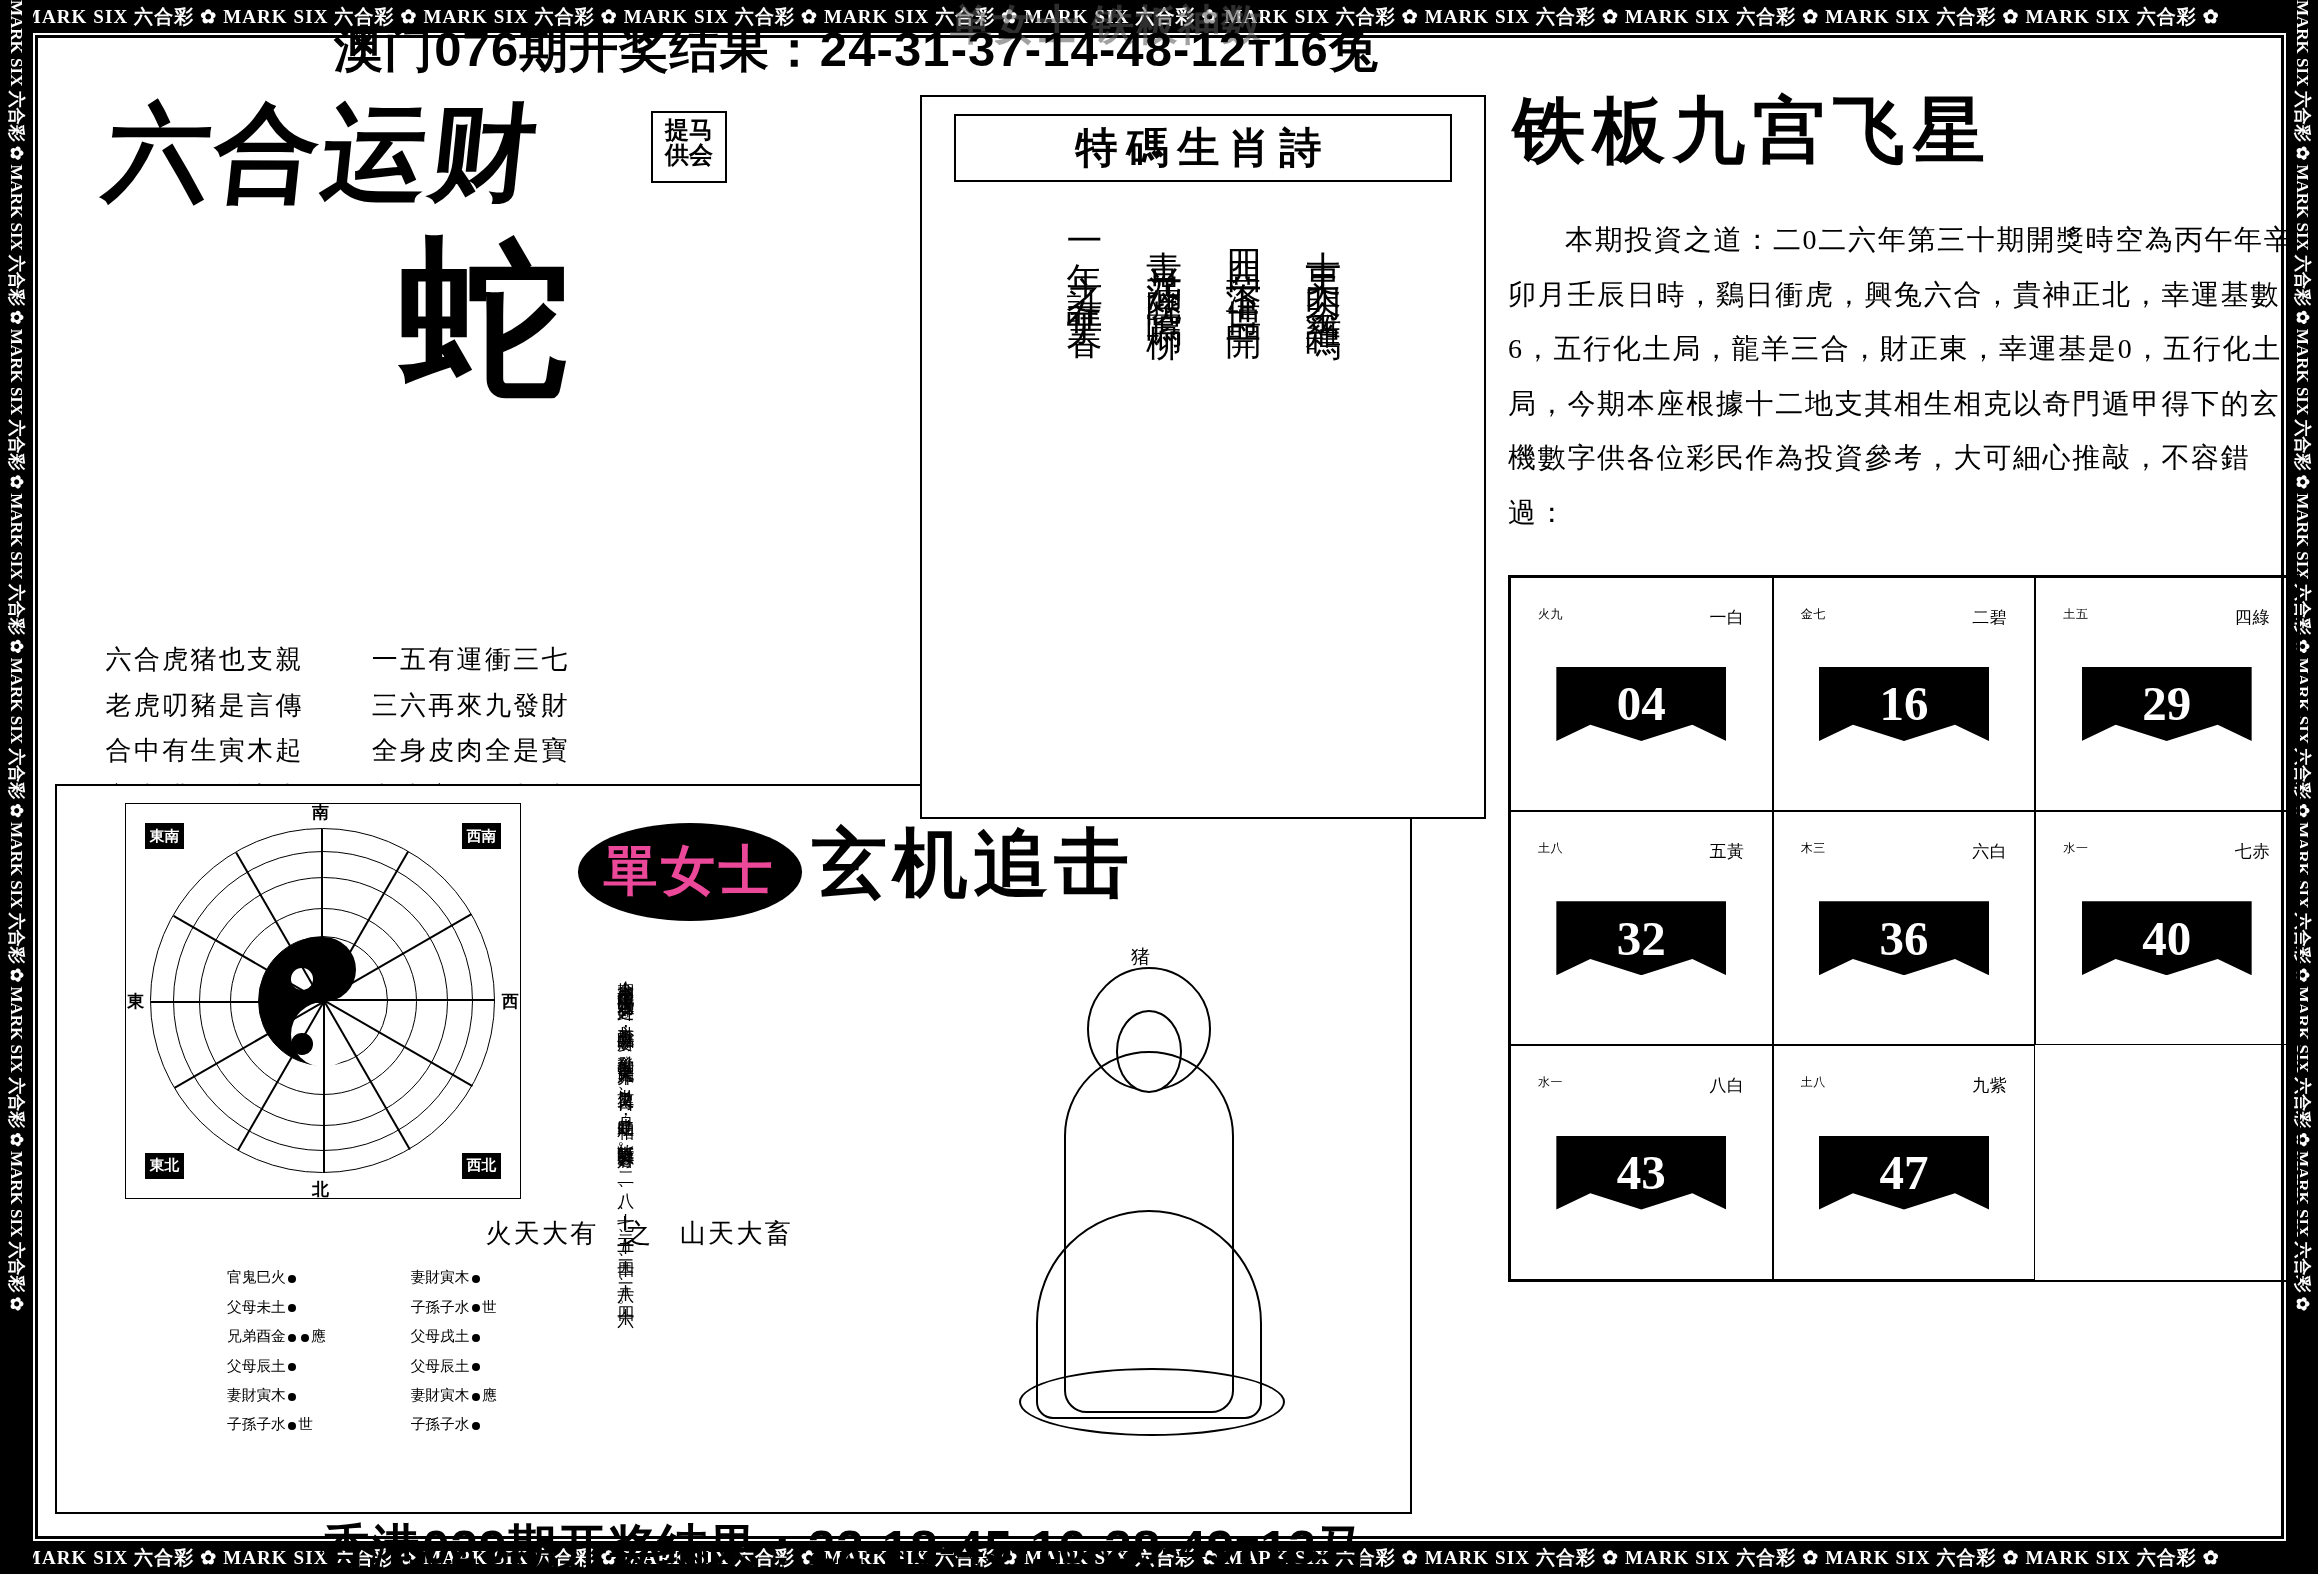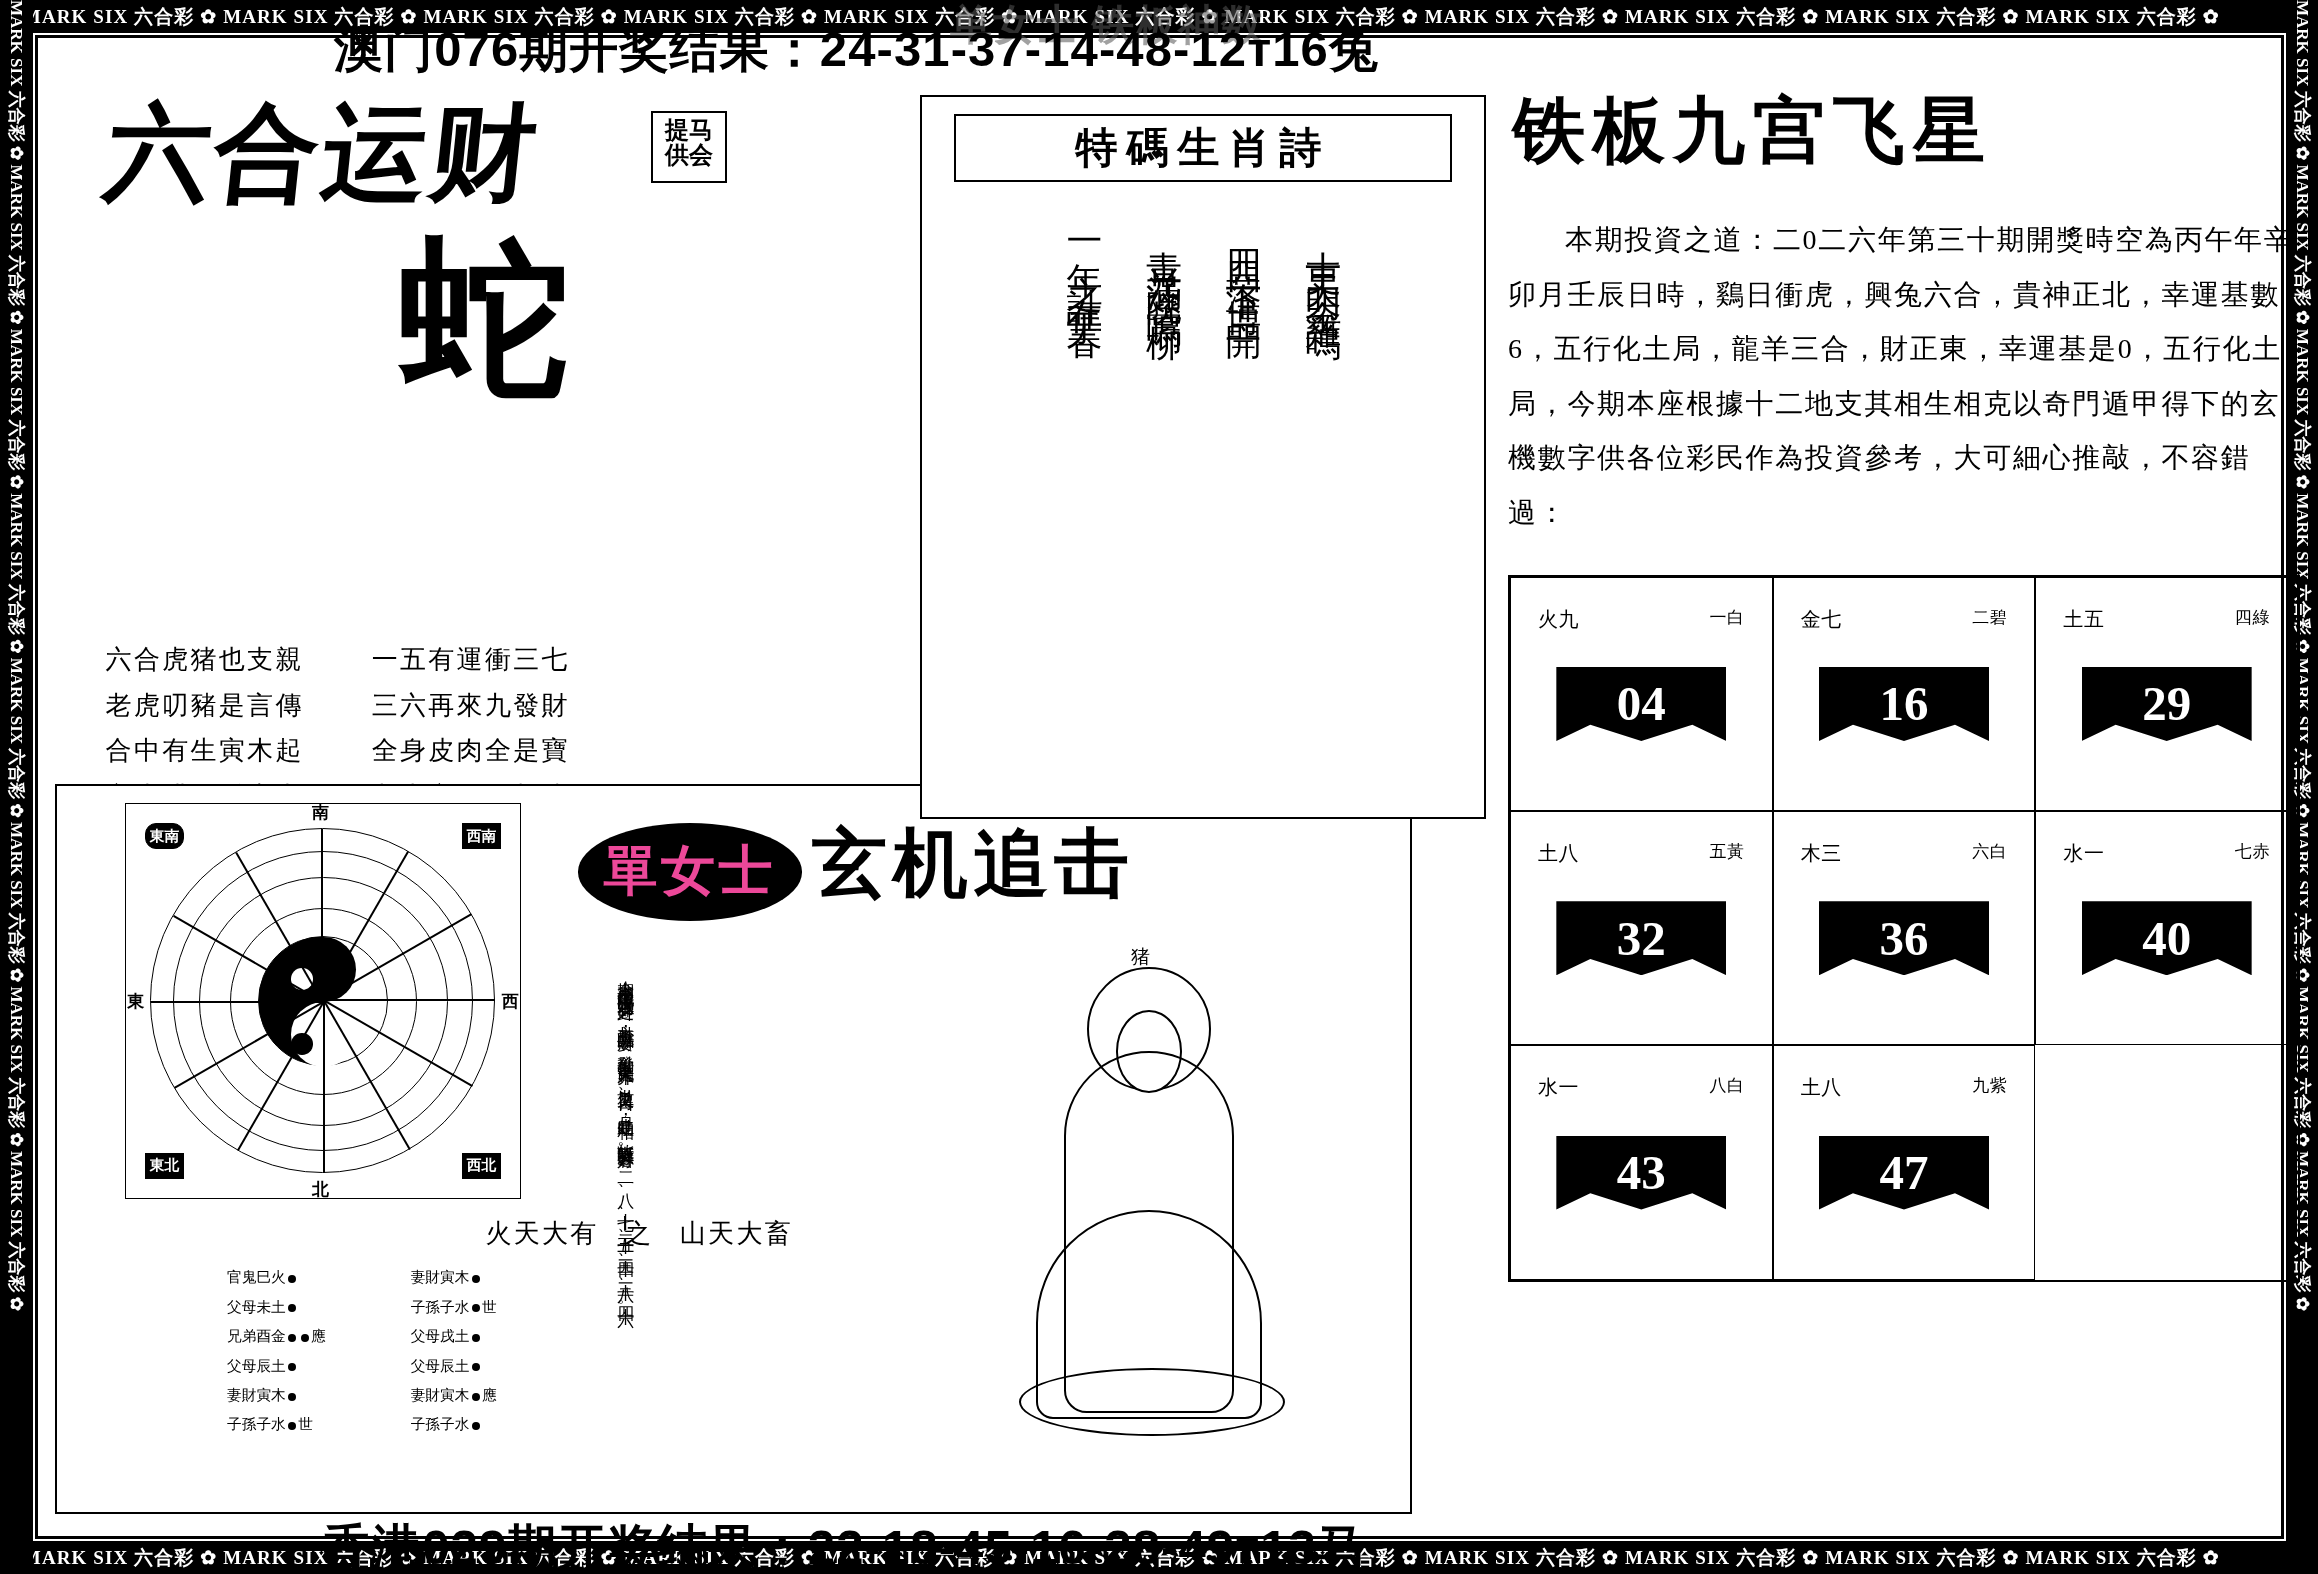--- a/index.html
+++ b/index.html
@@ -255,21 +255,21 @@
     border: 2.3px solid #000;
     display:grid; grid-template-columns: repeat(3,1fr); grid-template-rows: repeat(3,1fr);
   }
   .cell {
     border: 1.7px solid #000;
     position:relative;
     display:flex; align-items:center; justify-content:center;
   }
   .cell .elem {
     position:absolute; left: 27px; top: 29px;
-    font-family:"Liberation Serif",serif; font-size: 20px;
+    font-family:"Liberation Serif",serif; font-size: 12px;
     line-height:1.25; text-align:left; letter-spacing:0.6px;
   }
   .cell .star {
     position:absolute; right: 27px; top: 29px;
     font-family:"Liberation Serif",serif; font-size: 17px;
     line-height:1.25; text-align:center; letter-spacing:0.6px;
   }
   .ribbon {
     width: 170px; height: 74px; background:#000; color:#fff;
     display:flex; align-items:center; justify-content:center;
@@ -343,21 +343,21 @@
       <div class="spoke" style="transform:rotate(240deg)"></div>
       <div class="spoke" style="transform:rotate(270deg)"></div>
       <div class="spoke" style="transform:rotate(300deg)"></div>
       <div class="spoke" style="transform:rotate(330deg)"></div>
 
       <div class="dir-lbl" style="left:187px; top:-2.3px;">南</div>
       <div class="dir-lbl" style="left:187px; bottom:-2.3px;">北</div>
       <div class="dir-lbl" style="left:2.3px; top:187px;">東</div>
       <div class="dir-lbl" style="right:2.3px; top:187px;">西</div>
 
-      <div class="corner-lbl" style="left:20.4px; top:20.4px;border-radius:11px;">東南</div>
+      <div class="corner-lbl" style="left:20.4px; top:20.4px;">東南</div>
       <div class="corner-lbl" style="right:20.4px; top:20.4px;">西南</div>
       <div class="corner-lbl" style="left:20.4px; bottom:20.4px;">東北</div>
       <div class="corner-lbl" style="right:20.4px; bottom:20.4px;">西北</div>
     </div>
 
     <div class="hex-block">
       <div class="hex-title">
         <span>火天大有</span>
         &nbsp;&nbsp;<span>之</span>&nbsp;&nbsp;
         <span>山天大畜</span>

